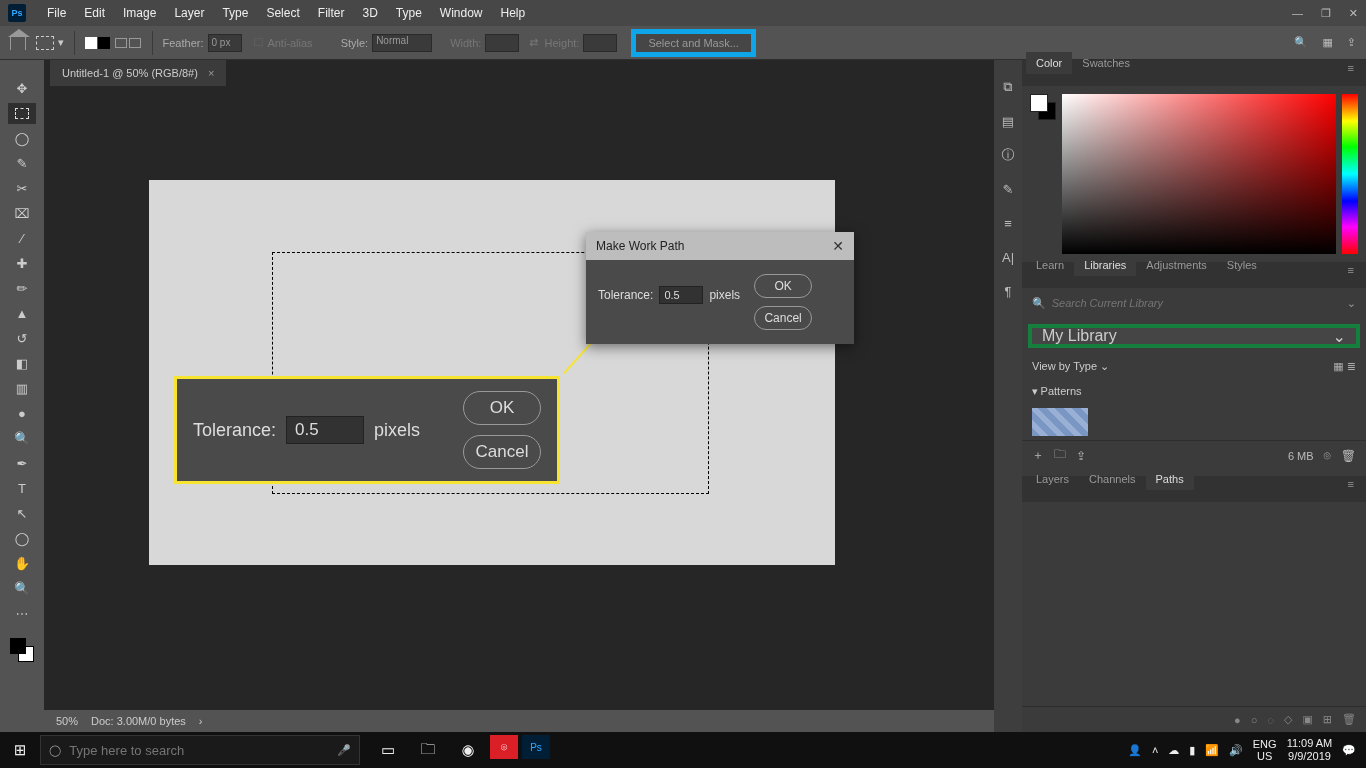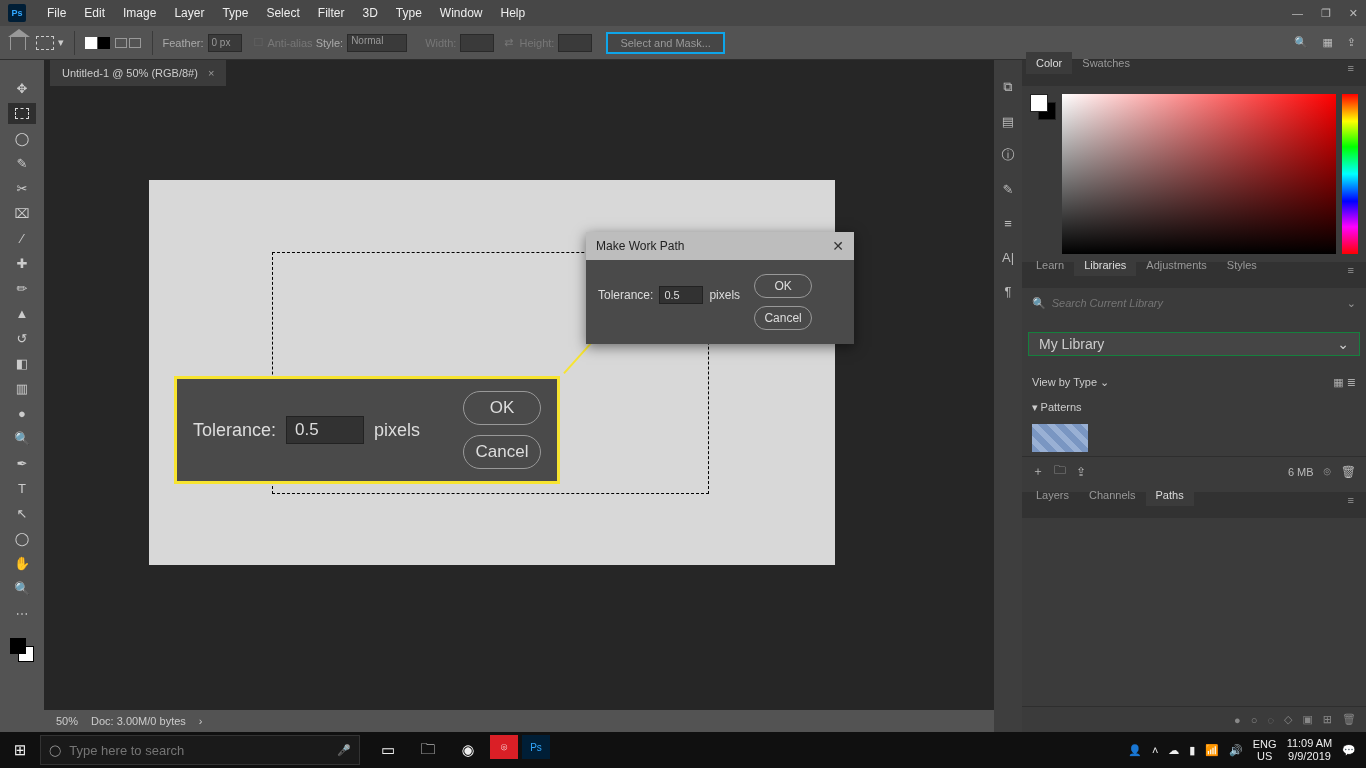--- a/index.html
+++ b/index.html
@@ -8,21 +8,21 @@
 .ps-logo{width:18px;height:18px;background:#001e36;color:#31a8ff;font-size:9px;font-weight:bold;display:flex;align-items:center;justify-content:center;border-radius:2px;margin-right:12px}
 .menu-item{padding:4px 9px;font-size:12px;color:#eee;cursor:pointer}
 .window-controls{margin-left:auto;display:flex;gap:18px;color:#bbb}
 .options-bar{height:34px;background:#535353;display:flex;align-items:center;padding:0 10px;border-bottom:1px solid #2e2e2e;font-size:11px;color:#aaa}
 .ob-home{width:16px;height:14px;border:1px solid #999;border-bottom:none;position:relative;margin-right:10px}
 .ob-home:before{content:"";position:absolute;top:-8px;left:-3px;border-left:11px solid transparent;border-right:11px solid transparent;border-bottom:8px solid #999}
 .ob-marquee{width:18px;height:14px;border:1px dashed #ccc;margin-right:4px}
 .ob-sep{width:1px;height:24px;background:#3a3a3a;margin:0 10px}
 .ob-input{width:34px;height:18px;background:#3a3a3a;border:1px solid #2a2a2a;color:#999;font-size:10px;padding:0 3px;margin:0 4px}
 .ob-select{height:18px;background:#3a3a3a;border:1px solid #2a2a2a;width:60px;color:#999;font-size:10px;padding:0 3px;margin:0 4px}
-.ob-btn{padding:3px 12px;border:2px solid #0ea5e9;background:#464646;color:#999;font-size:11px;margin-left:10px}
+.ob-btn{padding:3px 12px;border:5px solid #0ea5e9;background:#464646;color:#999;font-size:11px;margin-left:10px}
 .main{display:flex;height:672px}
 .left-tools{width:44px;background:#535353;display:flex;flex-direction:column;align-items:center;padding-top:18px;gap:4px}
 .tool{width:28px;height:21px;display:flex;align-items:center;justify-content:center;color:#ccc;cursor:pointer;font-size:13px}
 .tool.sel{background:#2f2f2f}
 .tool-marquee{width:14px;height:11px;border:1px dashed #ddd}
 .tool-swatches{position:relative;width:28px;height:28px;margin-top:8px}
 .tool-swatches .bg{position:absolute;width:16px;height:16px;border:1px solid #000;background:#fff;right:2px;bottom:2px}
 .tool-swatches .fg{position:absolute;width:16px;height:16px;border:1px solid #000;background:#000;left:2px;top:2px}
 .doc-area{flex:1;background:#262626;position:relative}
 .doc-tab{height:26px;display:flex;align-items:center;padding:0 12px;background:#3b3b3b;width:max-content;margin-left:6px;color:#ccc;font-size:11px}
@@ -41,21 +41,21 @@
 .color-panel{height:176px;background:#3b3b3b;display:flex;padding:8px}
 .cp-swatch{width:26px;position:relative}
 .cp-swatch .a,.cp-swatch .b{position:absolute;width:18px;height:18px;border:1px solid #222}
 .cp-swatch .a{background:#fff;left:0;top:0;z-index:2}
 .cp-swatch .b{background:#000;left:8px;top:8px}
 .cp-field{flex:1;margin:0 6px;background:linear-gradient(to bottom,rgba(0,0,0,0) 0%,#000 100%),linear-gradient(to right,#fff 0%,#f00 100%);position:relative}
 .cp-hue{width:16px;background:linear-gradient(to bottom,#f00 0%,#ff0 17%,#0f0 33%,#0ff 50%,#00f 67%,#f0f 83%,#f00 100%)}
 .lib-panel{flex:0 0 auto;background:#3b3b3b;padding-bottom:6px}
 .lib-search{height:30px;display:flex;align-items:center;padding:0 10px;color:#999}
 .lib-search input{flex:1;background:transparent;border:none;color:#999;font-size:11px;font-style:italic;outline:none;margin-left:6px}
-.lib-row{height:24px;display:flex;align-items:center;padding:0 10px;background:#454545;font-size:14px;color:#ccc;margin:14px 6px;border:1px solid #15803d}
+.lib-row{height:24px;display:flex;align-items:center;padding:0 10px;background:#454545;font-size:16px;color:#ccc;margin:6px 6px;border:4px solid #15803d}
 .lib-row .chev{margin-left:auto}
 .lib-label{padding:6px 10px;font-size:11px;color:#ccc}
 .pattern-thumb{width:56px;height:28px;margin:4px 10px;background:repeating-linear-gradient(45deg,#7a96c2 0 6px,#99b0d4 6px 12px)}
 .lib-foot{display:flex;align-items:center;padding:4px 10px;gap:10px;color:#bbb;font-size:12px;border-top:1px solid #2e2e2e}
 .lib-foot .sp{margin-left:auto;font-size:11px}
 .bot-panel{flex:1;background:#3b3b3b}
 .bot-foot{height:26px;border-top:1px solid #2e2e2e;background:#3b3b3b;display:flex;align-items:center;justify-content:flex-end;gap:10px;padding:0 10px;color:#888}
 .dialog{position:absolute;left:542px;top:172px;width:268px;background:#4a4a4a;box-shadow:0 3px 12px rgba(0,0,0,.5)}
 .dlg-title{height:28px;background:#bdbdbd;color:#222;display:flex;align-items:center;padding:0 10px;font-size:12px}
 .dlg-title .x{margin-left:auto;color:#333;font-size:14px;cursor:pointer}
@@ -114,21 +114,21 @@
   <div class="ob-sep"></div>
   <span class="sq"></span>
   <span class="sq2"></span>
   <span class="sqg"></span>
   <span class="sqg"></span>
   <div class="ob-sep"></div>
   <span>Feather:</span>
   <input class="ob-input" value="0 px" style="">
   <span style="margin-left:8px;color:#666">☐</span>
   <span style="margin-left:4px;color:#777">Anti-alias</span>
-  <span style="margin-left:3px">Style:</span>
+  <span style="margin-left:28px">Style:</span>
   <div class="ob-select">Normal</div>
   <span style="margin-left:14px;color:#777">Width:</span>
   <input class="ob-input" disabled="" style="">
   <span style="margin:0 6px;color:#777">⇄</span>
   <span style="color:#777">Height:</span>
   <input class="ob-input" disabled="" style="">
   <div class="ob-btn">Select and Mask...</div>
   <div style="margin-left:auto;display:flex;gap:14px;color:#bbb">
     <span>🔍</span>
     <span>▦</span>

